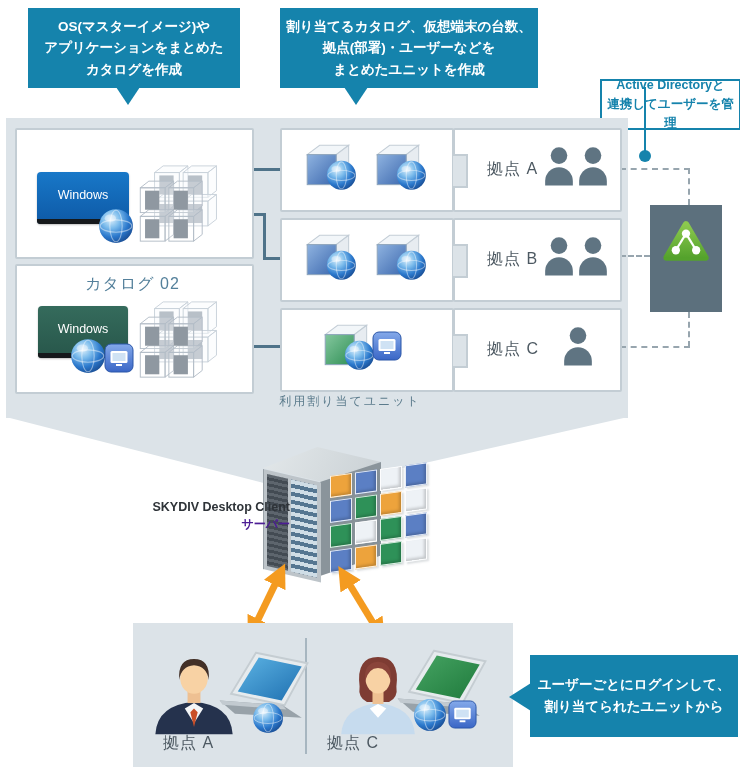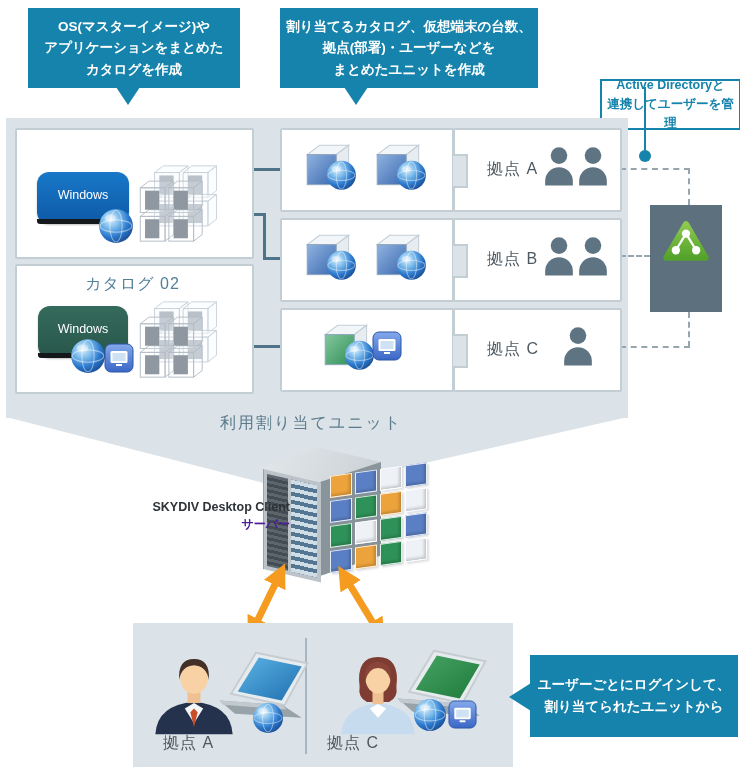--- a/index.html
+++ b/index.html
@@ -16,22 +16,22 @@
   .callout-outline{background:#fff;border:2px solid #1583ac;color:#1583ac;font-weight:bold;
             font-size:12.5px;line-height:1.5;text-align:center;display:flex;flex-direction:column;justify-content:center;}
   
   .gpanel{background:#dce3e8;}
   .box-white{background:#fff;border:2px solid #c3cdd4;border-radius:2px;}
   .conn{background:#4f7389;}
   .dash-h{border-top:2px dashed #97a5ae;height:0;}
   .dash-v{border-left:2px dashed #97a5ae;width:0;}
   .cat-title{font-size:16px;color:#54809b;text-align:center;letter-spacing:1px;}
   .site-label{font-size:16px;color:#4d5962;letter-spacing:1px;}
-  .caption{font-size:16px;color:#5b7b8c;letter-spacing:2px;margin-top:20px;}
-  .win-screen{position:absolute;border-radius:12px;color:#fff;text-align:center;
+  .caption{font-size:12px;color:#5b7b8c;text-align:center;letter-spacing:2px;}
+  .win-screen{position:absolute;border-radius:4px;color:#fff;text-align:center;
               font-size:12.5px;box-shadow:0 1px 2px rgba(0,0,0,.25);}
   .win-bar{position:absolute;left:0;right:0;bottom:0;height:5px;background:#15181b;border-radius:0 0 3px 3px;}
   .win-label{display:block;margin-top:16px;}
   .notch{position:absolute;left:-2px;top:24px;width:13px;height:30px;background:#dce3e8;
          border:2px solid #c3cdd4;border-left:none;}
   .ad-box{background:#5c707d;color:#fff;text-align:center;}
   .ad-text{position:absolute;left:0;right:0;top:62px;font-size:13px;line-height:1.3;color:#fff;}
   .srv-label1{font-size:12.5px;font-weight:bold;color:#2e3338;text-align:right;}
   .srv-label2{font-size:12px;font-weight:bold;color:#4c1d95;text-align:right;padding-right:10px;}
   

